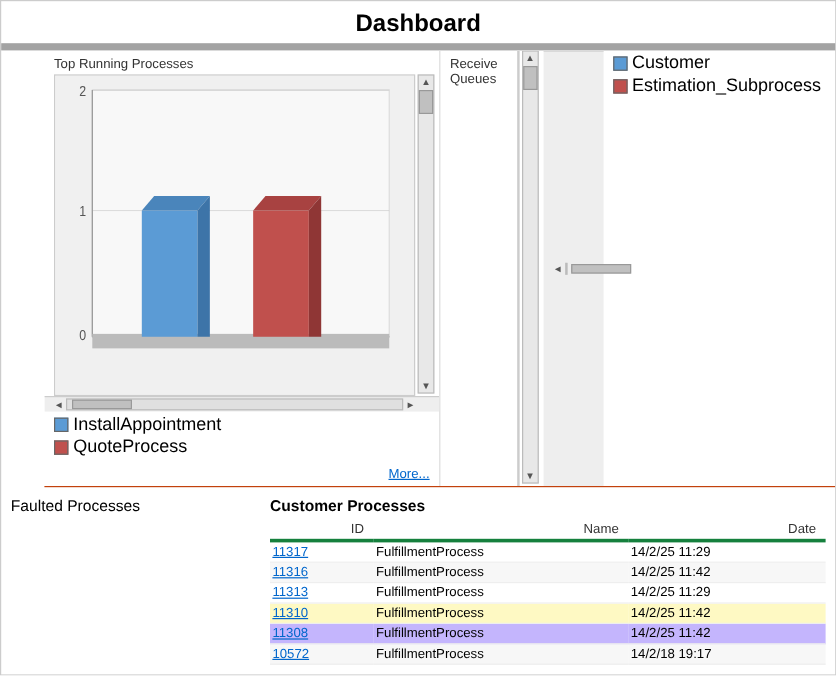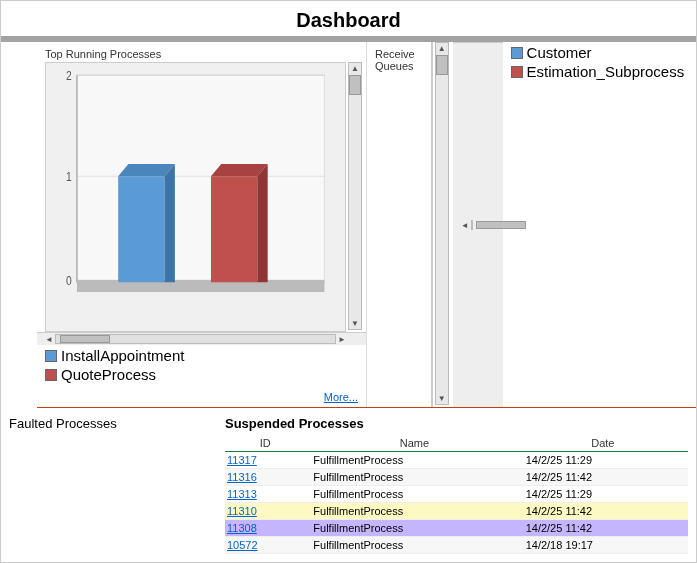--- a/index.html
+++ b/index.html
@@ -112,23 +112,23 @@
       font-size: 13px;
       font-weight: bold;
       margin-bottom: 4px;
     }
     .suspended-table {
       width: 100%;
       border-collapse: collapse;
       font-size: 11px;
     }
     .suspended-table th {
-      text-align: center;
+      text-align: right;
       padding: 2px 8px 2px 2px;
-      border-bottom: 1px solid #15803d;
+      border-bottom: 3px solid #15803d;
       font-weight: normal;
       color: #333;
     }
     .suspended-table td {
       padding: 2px 8px 2px 2px;
       border-bottom: 1px solid #eee;
     }
     .suspended-table a {
       color: #0066cc;
       text-decoration: underline;
@@ -275,21 +275,21 @@
 
     </div>
 
     <div class="bottom-section">
 
       <div class="faulted-section">
         <div class="faulted-title">Faulted Processes</div>
       </div>
 
       <div class="suspended-section">
-        <div class="suspended-title">Suspended Processes</div>
+        <div class="suspended-title">Customer Processes</div>
         <table class="suspended-table">
           <thead>
             <tr>
               <th>ID</th>
               <th>Name</th>
               <th>Date</th>
             </tr>
           </thead>
           <tbody id="suspended-tbody">
           <tr style="background: rgb(255, 255, 255);">

